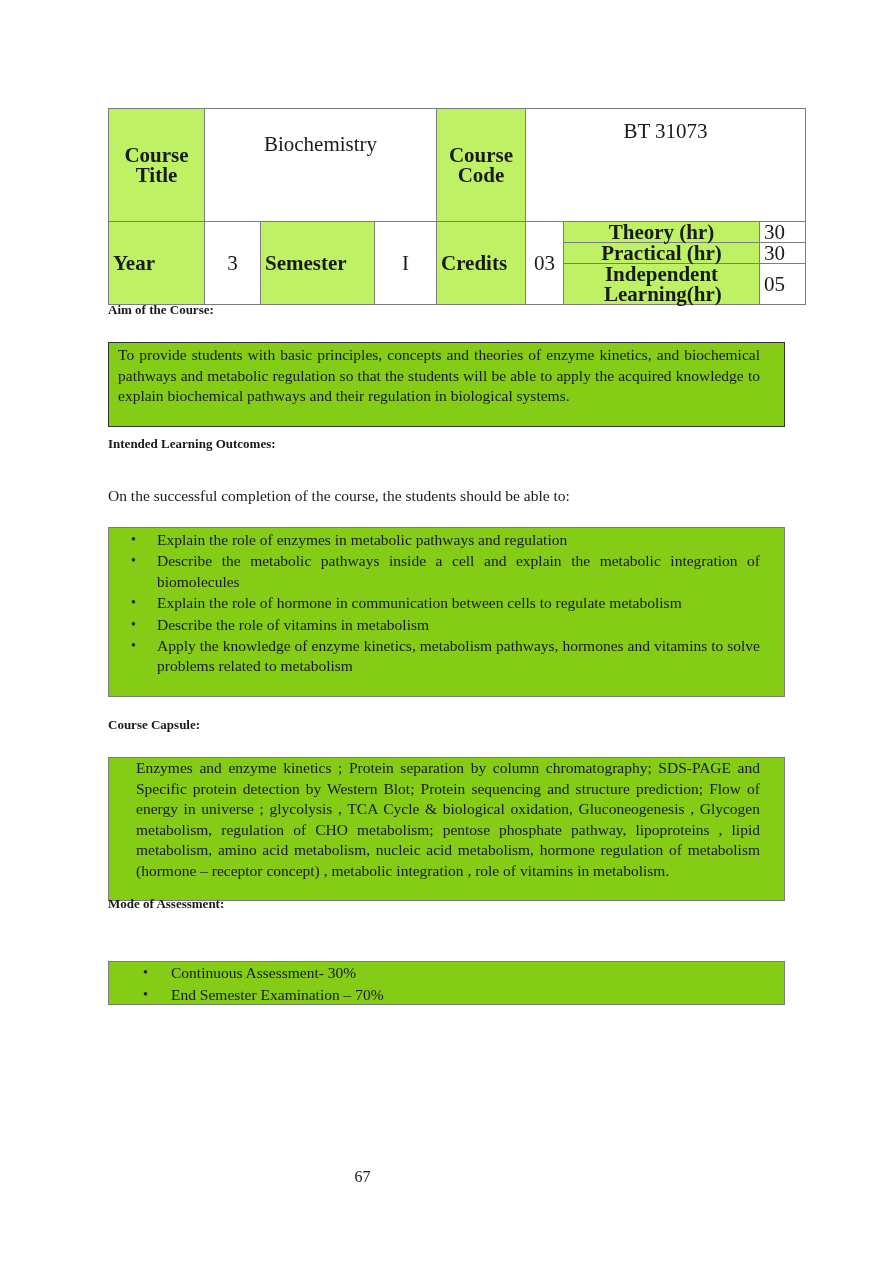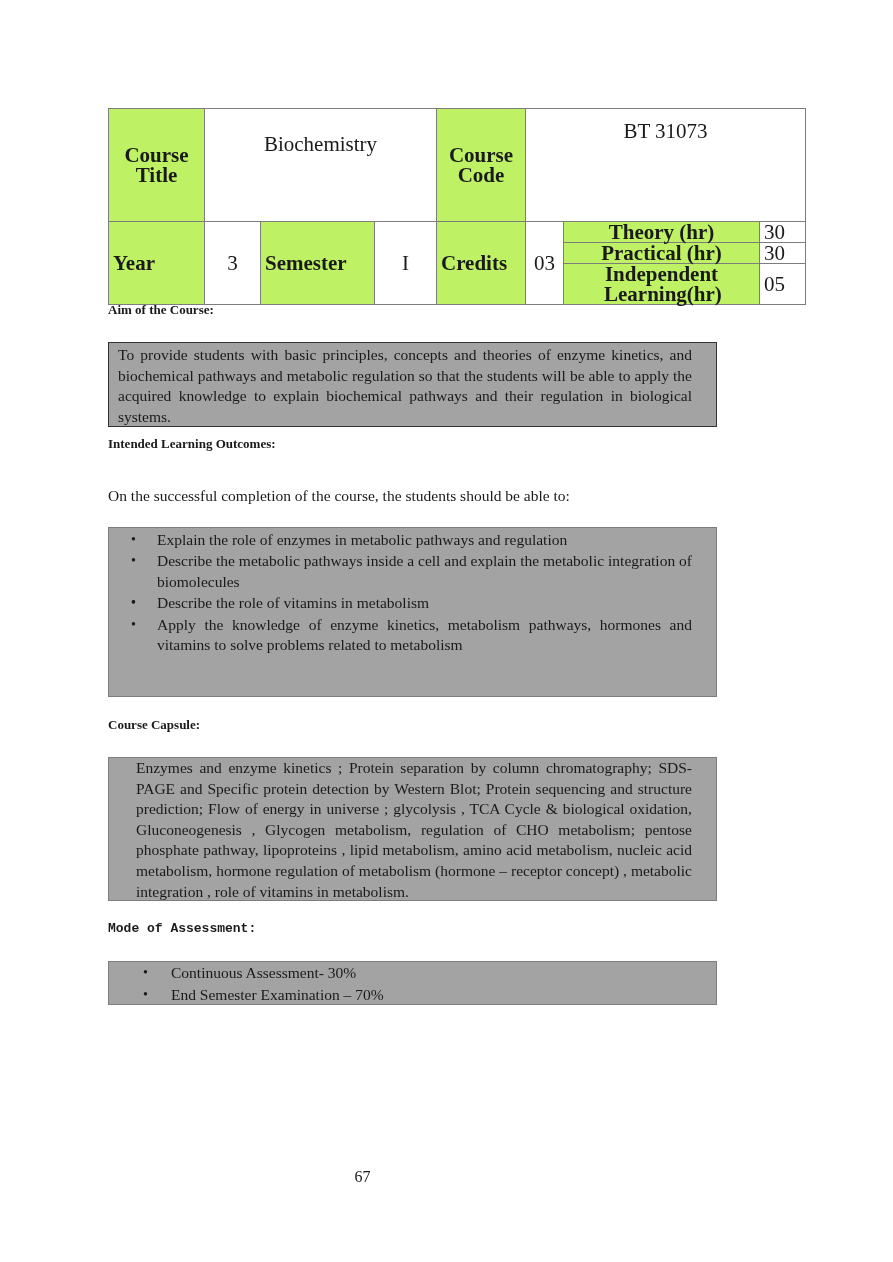--- a/index.html
+++ b/index.html
@@ -22,22 +22,22 @@
   table.info td.left { text-align: left; padding-left: 4px; }
   table.info tr.r1 td { height: 87px; }
   table.info tr.rs td { height: 20px; }
 
   .heading {
     position: absolute; left: 108px; font-weight: bold; font-size: 13px;
   }
   .plain { position: absolute; left: 108px; font-size: 15.5px; }
 
   .box {
-    position: absolute; left: 108px; width: 609px; box-sizing: border-box;
-    border: 1px solid #7d7d7d; background: #a3a3a3;
+    position: absolute; left: 108px; width: 677px; box-sizing: border-box;
+    border: 1px solid #7d7d7d; background: #84cc16;
   }
   .box.dark { border: 1.5px solid #333; }
   .para {
     text-align: justify; line-height: 20.6px; font-size: 15.5px;
   }
   .para.last-left { text-align-last: left; }
 
   ul.bul { list-style: none; margin: 0; padding: 0; }
   ul.bul li {
     position: relative; padding-left: 48px; padding-right: 24px;
@@ -100,32 +100,32 @@
 <div class="box dark" style="top:342px;height:85px;padding:2px 24px 0 9px;">
   <div class="para last-left">To provide students with basic principles, concepts and theories of enzyme kinetics, and biochemical pathways and metabolic regulation so that the students will be able to apply the acquired knowledge to explain biochemical pathways and their regulation in biological systems.</div>
 </div>
 
 <div class="heading" style="top:436px;">Intended Learning Outcomes:</div>
 <div class="plain" style="top:487px;">On the successful completion of the course, the students should be able to:</div>
 <div class="box" style="top:527px;height:170px;padding-top:2px;">
   <ul class="bul">
     <li style="margin-bottom:1px;"><span class="dot">•</span><span>Explain the role of enzymes in metabolic pathways and regulation</span></li>
     <li style="margin-bottom:1px;"><span class="dot">•</span><span>Describe the metabolic pathways inside a cell and explain the metabolic integration of biomolecules</span></li>
-    <li style="margin-bottom:1px;"><span class="dot">•</span></li>
+    <li style="margin-bottom:1px;"><span class="dot">•</span><span>Explain the role  of hormone  in communication between cells  to regulate metabolism</span></li>
     <li style="margin-bottom:1px;"><span class="dot">•</span><span>Describe the role of  vitamins in metabolism</span></li>
     <li><span class="dot">•</span><span>Apply the knowledge of enzyme kinetics, metabolism pathways, hormones and vitamins to solve problems related to metabolism</span></li>
   </ul>
 </div>
 
 <div class="heading" style="top:717px;">Course Capsule:</div>
 <div class="box" style="top:757px;height:144px;padding:0 24px 0 27px;">
   <div class="para last-left">Enzymes and enzyme kinetics ; Protein separation by column chromatography; SDS-PAGE and Specific protein detection by Western Blot; Protein sequencing and structure prediction;  Flow of energy in universe ; glycolysis , TCA Cycle &amp; biological oxidation, Gluconeogenesis , Glycogen metabolism, regulation of CHO metabolism;  pentose phosphate pathway, lipoproteins , lipid metabolism, amino acid metabolism, nucleic acid metabolism, hormone regulation of metabolism (hormone – receptor concept) , metabolic integration , role of vitamins in metabolism.</div>
 </div>
 
-<div class="heading" style="top:921px;font-family:Liberation Mono, monospace;">Mode of Assessment:</div>
+<div class="heading" style="top:896px;">Mode of Assessment:</div>
 <div class="box" style="top:961px;height:44px;">
   <ul class="bul assess">
     <li><span class="dot">•</span><span>Continuous Assessment-  30%</span></li>
     <li><span class="dot">•</span><span>End Semester Examination – 70%</span></li>
   </ul>
 </div>
 
 <div class="page-num">67</div>
 
 </body></html>

